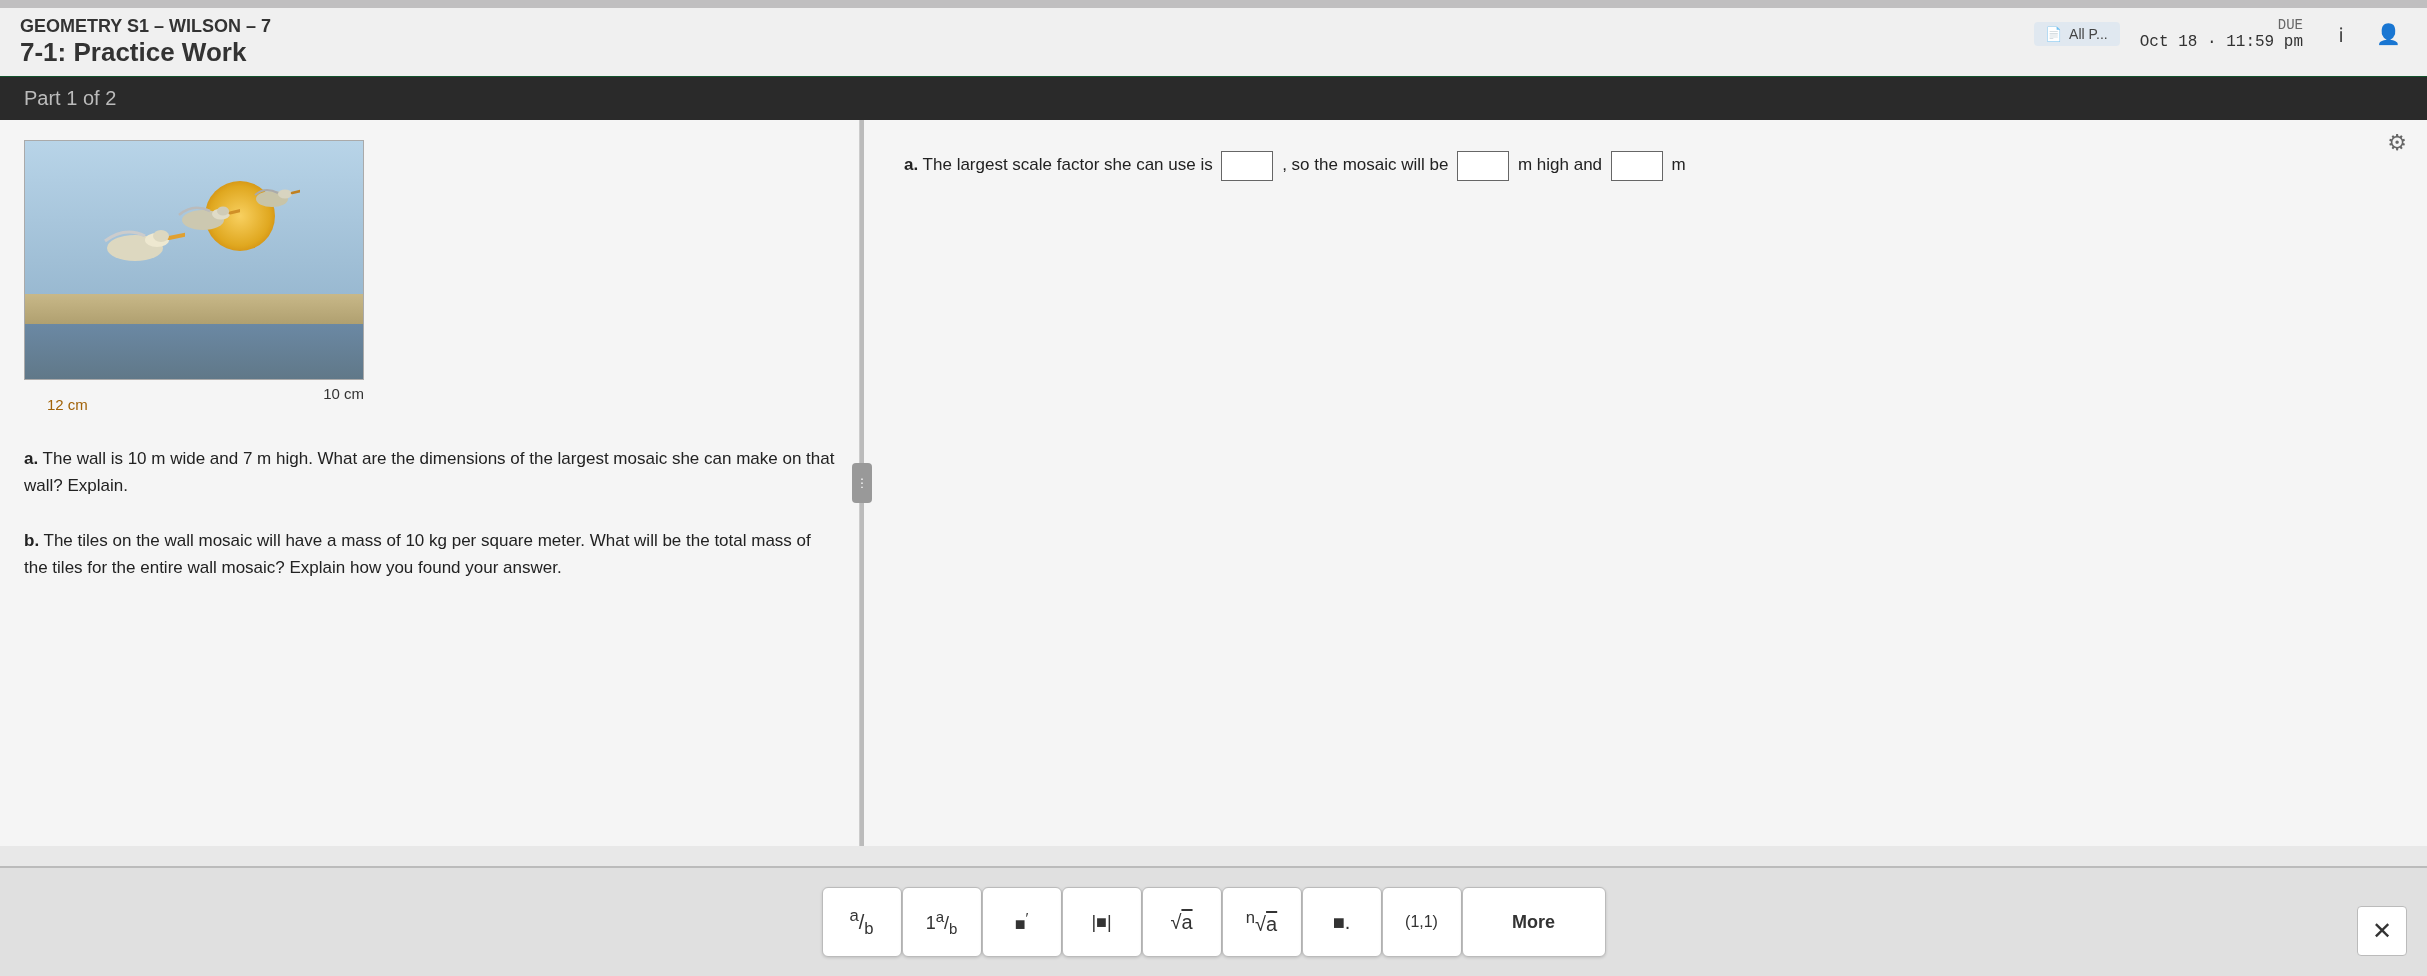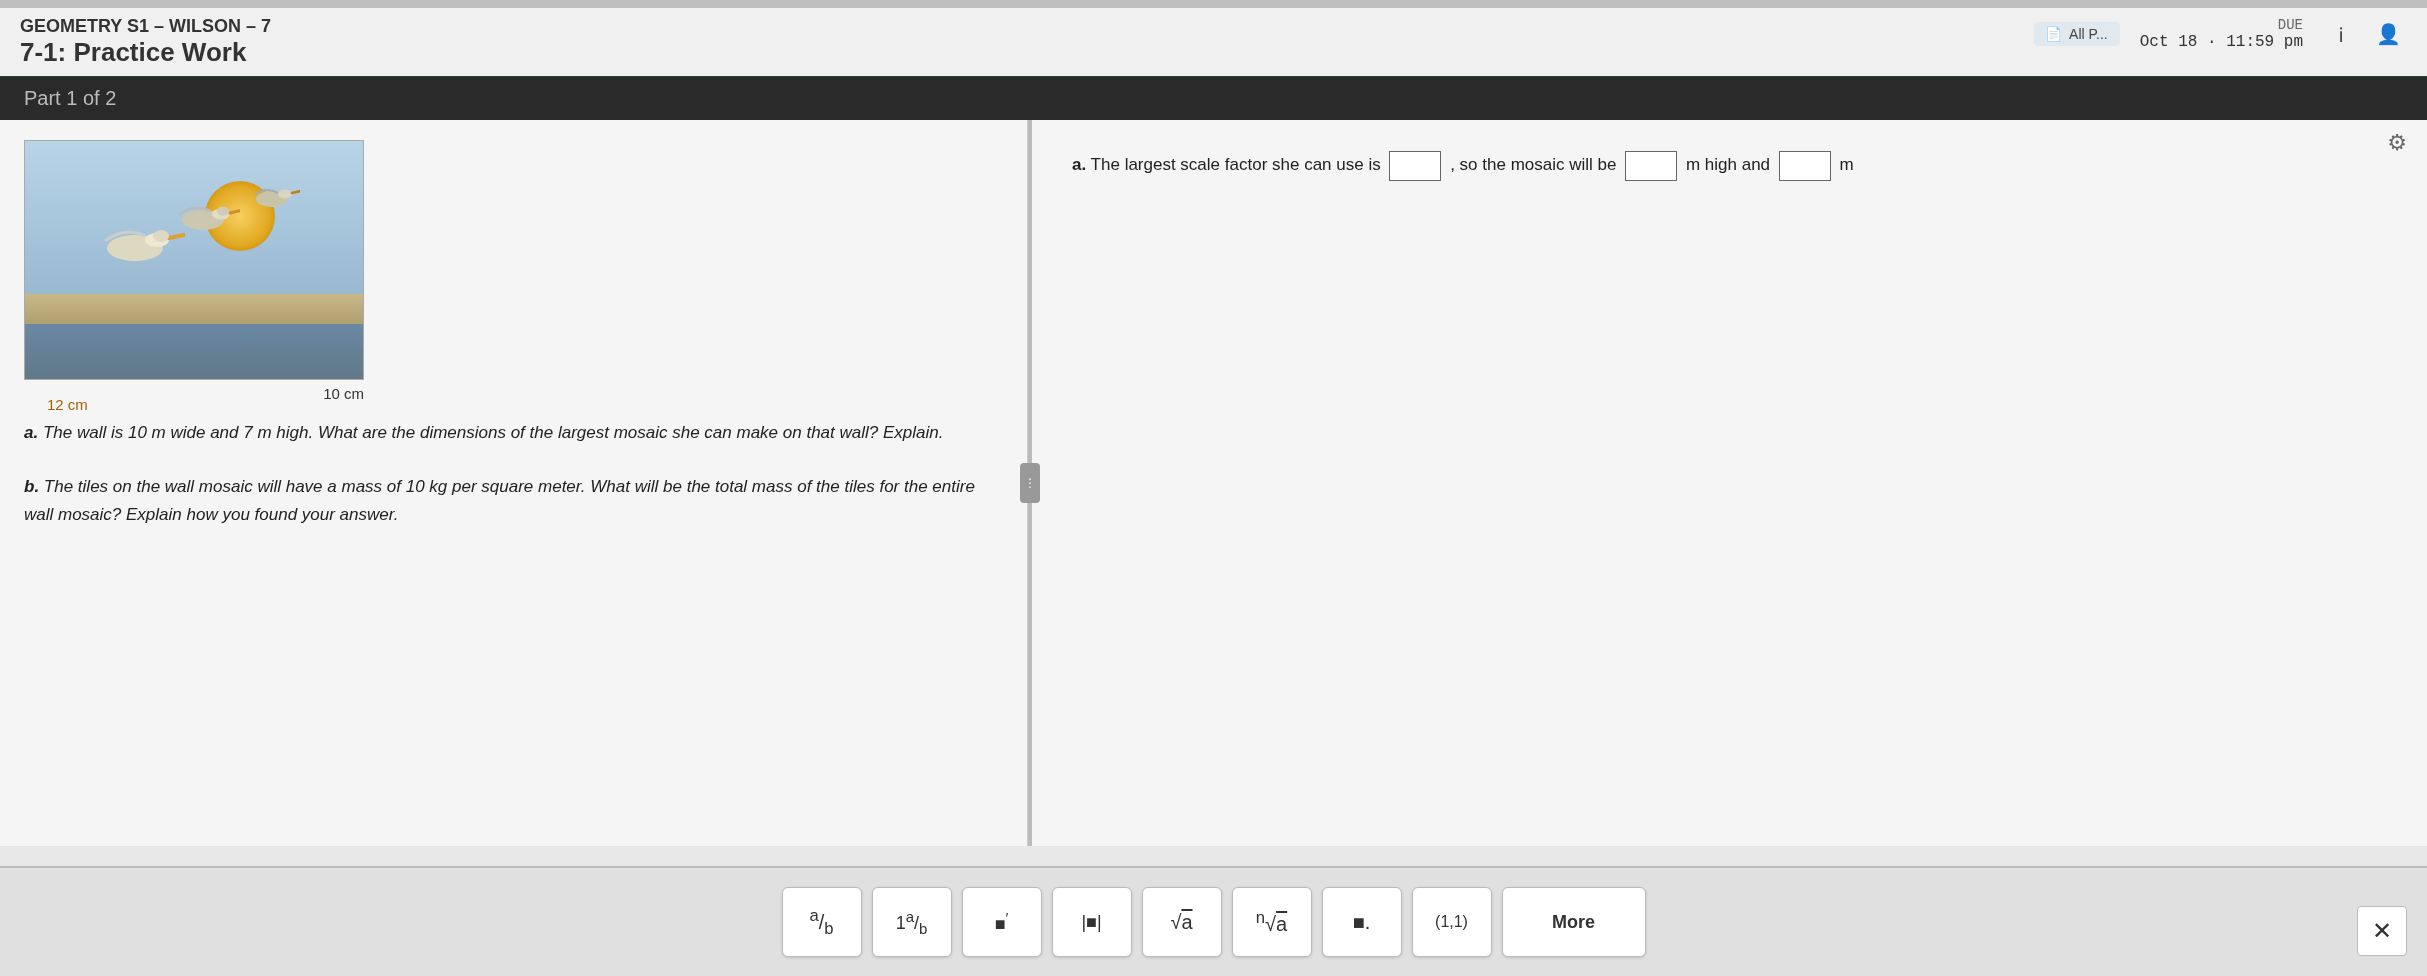--- a/index.html
+++ b/index.html
@@ -91,21 +91,21 @@
     
     .main-content {
       background: #f5f5f5;
       display: flex;
       flex-direction: row;
       height: calc(976px - 8px - 88px - 44px - 110px);
       position: relative;
     }
 
     .left-panel {
-      width: 1028px;
+      width: 860px;
       padding: 20px 24px;
       border-right: 1px solid #ccc;
       overflow-y: auto;
     }
 
     .image-container {
       position: relative;
       display: inline-block;
       margin-bottom: 12px;
     }
@@ -134,22 +134,21 @@
       bottom: -22px;
       right: 0;
       font-size: 15px;
       color: #333;
     }
 
     .question-text {
       font-size: 17px;
       color: #222;
       line-height: 1.6;
-      margin-top: 6px;
-      font-style: italic;
+      margin-top: 32px;
     }
 
     .question-text .part-label {
       font-weight: bold;
     }
 
     
     .divider {
       width: 4px;
       background: #bbb;
@@ -221,21 +220,20 @@
       position: fixed;
       bottom: 0;
       left: 0;
       right: 0;
       height: 110px;
       background: #e0e0e0;
       border-top: 2px solid #bbb;
       display: flex;
       align-items: center;
       justify-content: center;
-      gap: 10px;
     }
 
     .toolbar-btn {
       width: 80px;
       height: 70px;
       background: #fff;
       border: 1px solid #bbb;
       border-radius: 6px;
       display: flex;
       align-items: center;

